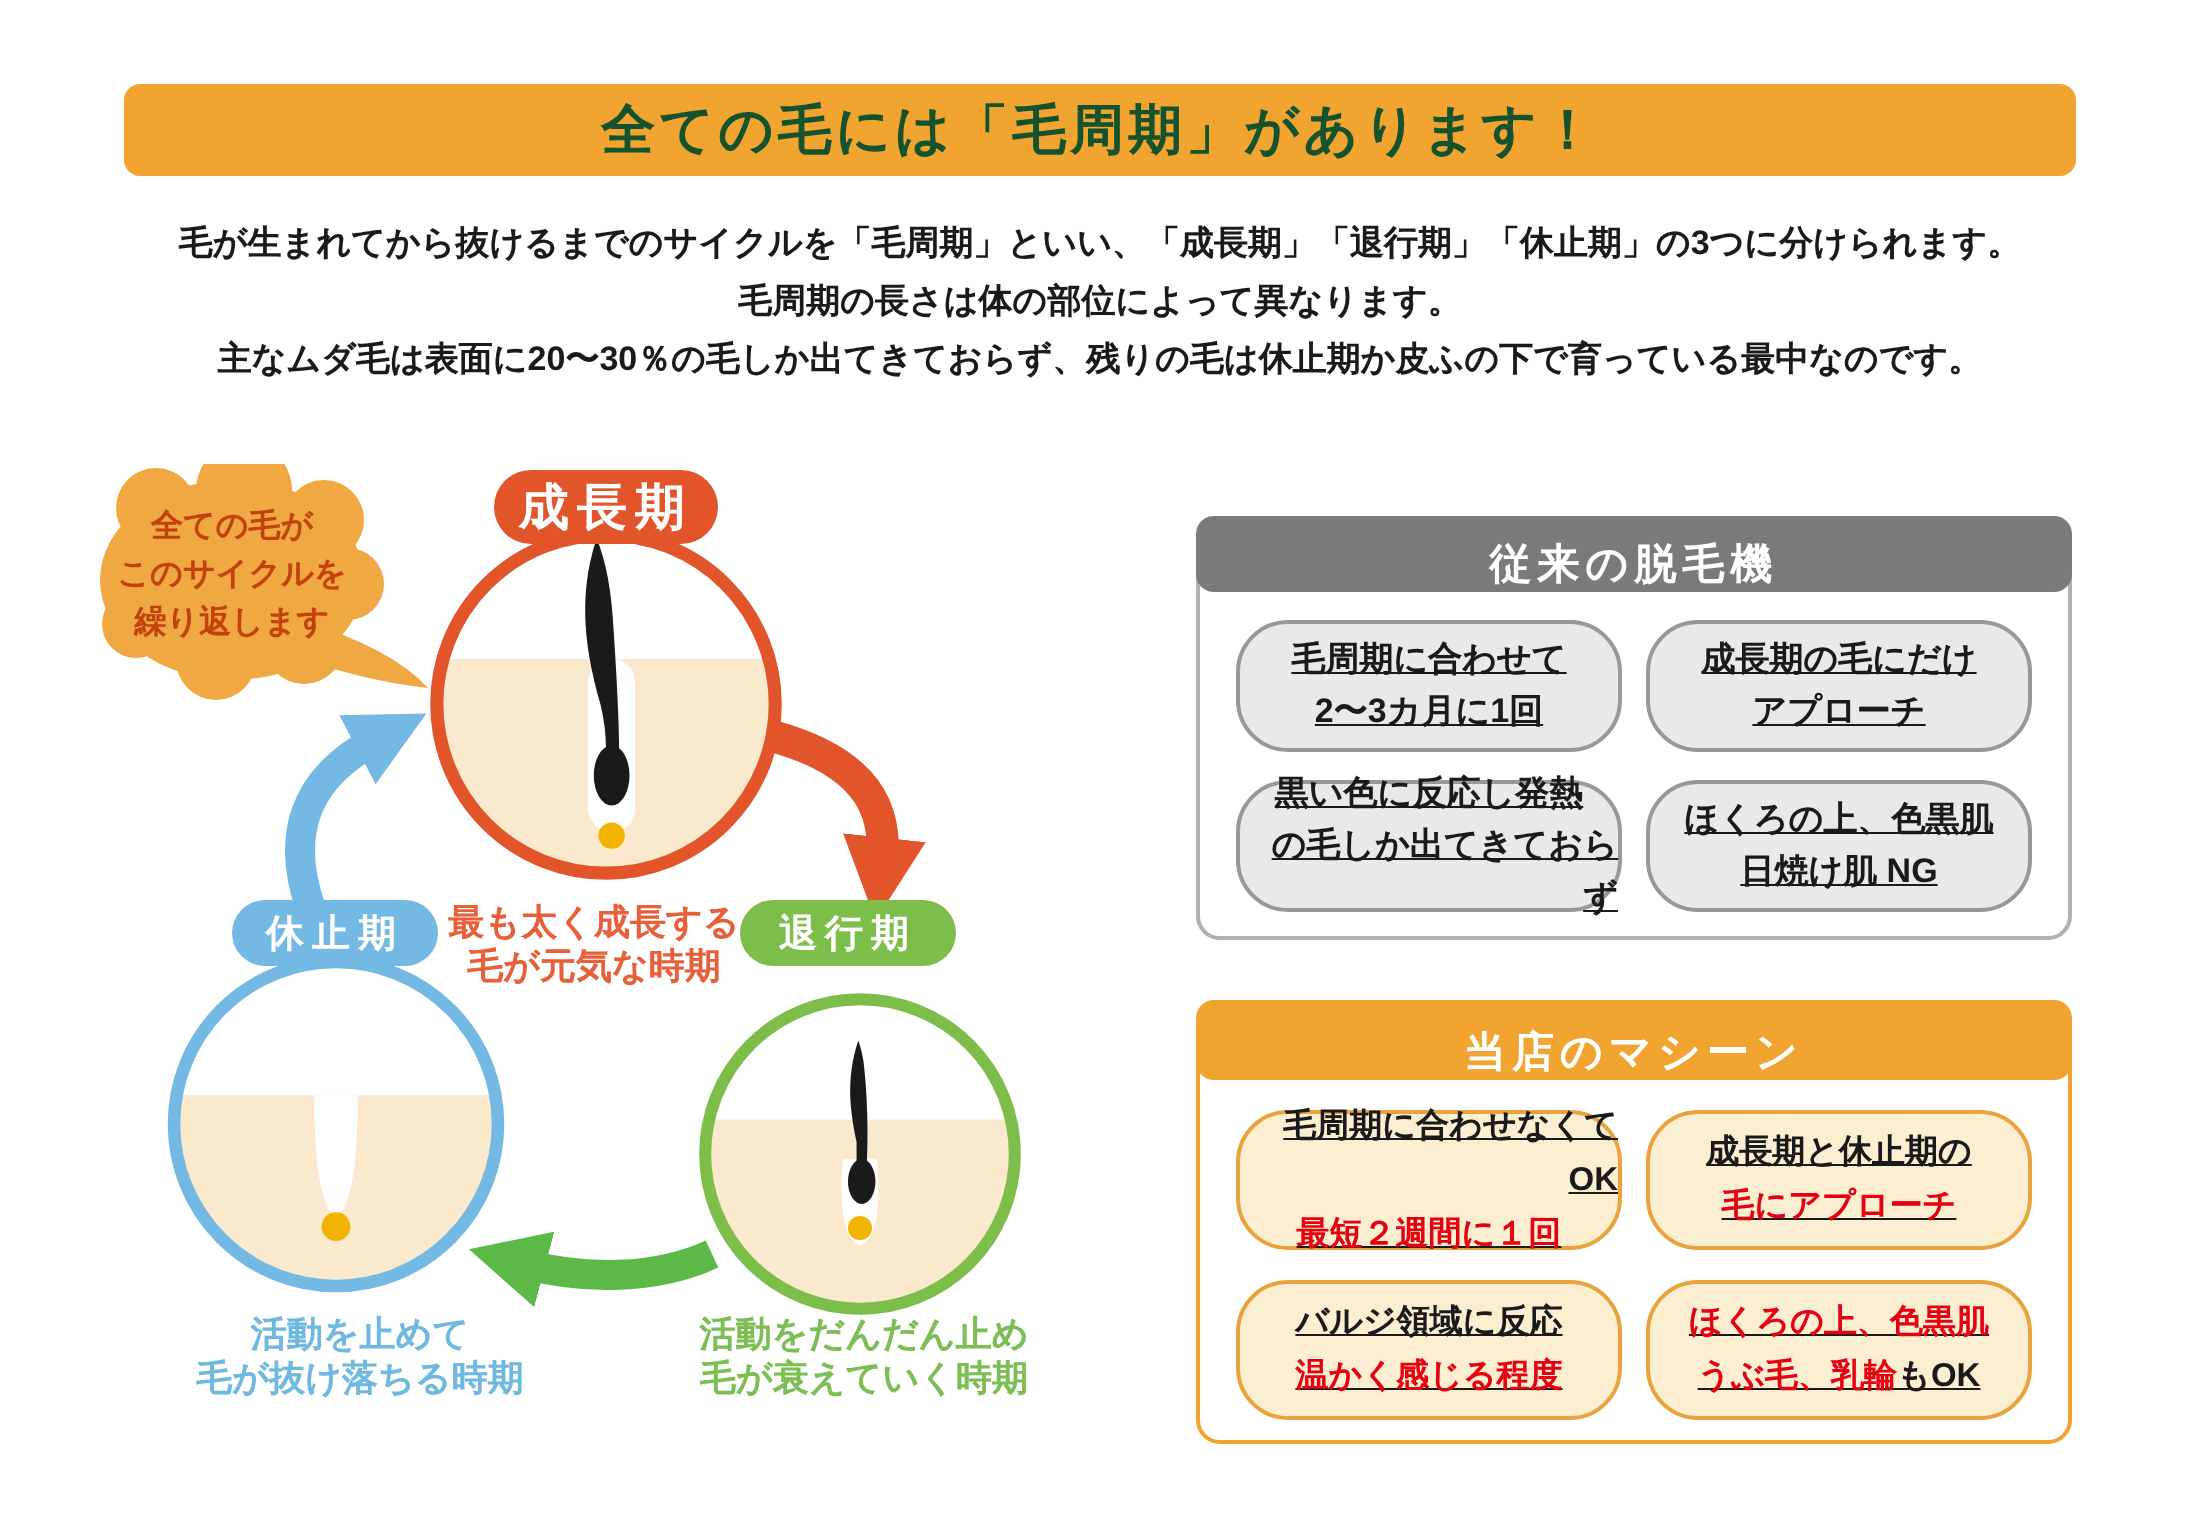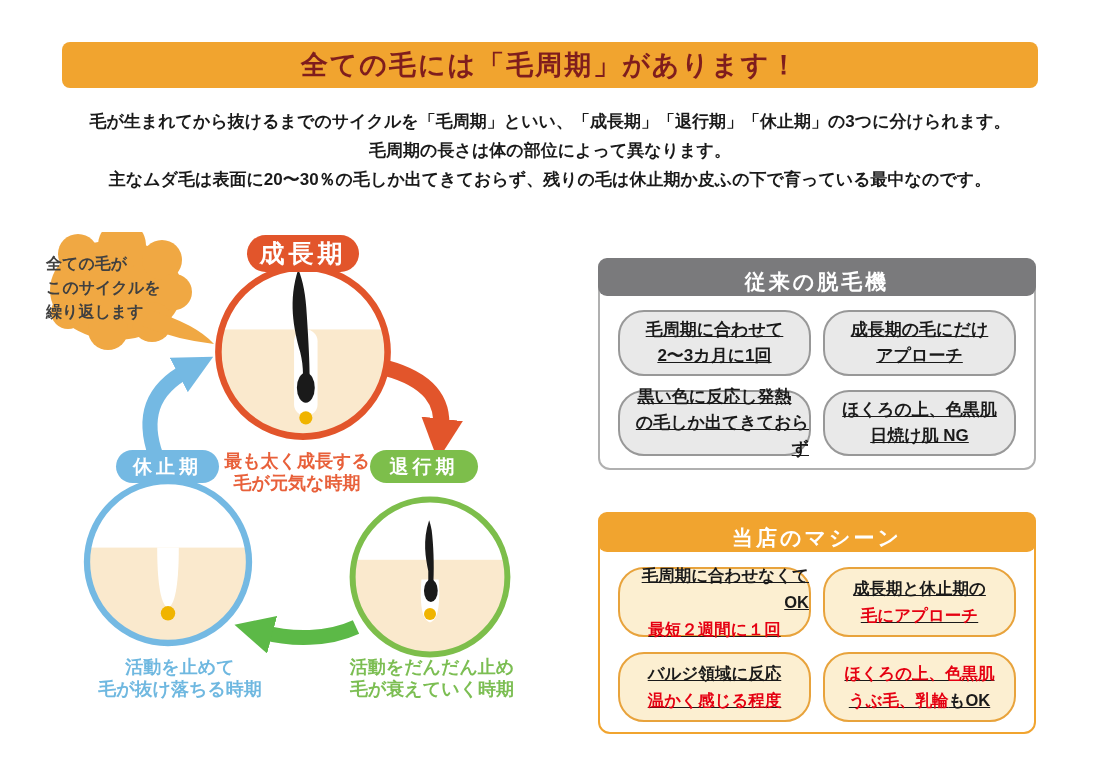--- a/index.html
+++ b/index.html
@@ -21,38 +21,38 @@
   }
   *{margin:0;padding:0;box-sizing:border-box;}
   html,body{background:#fff;}
   body{font-family:"Liberation Sans","DejaVu Sans",sans-serif;font-weight:700;color:#1b1b1b;}
   .page{position:relative;width:1100px;height:763px;background:#fff;overflow:hidden;}
 
   
   .banner{position:absolute;left:62px;top:42px;width:976px;height:46px;
     background:var(--banner-orange);border-radius:8px;
     display:flex;align-items:center;justify-content:center;
-    color:#7f1d1d;font-size:27px;letter-spacing:2px;}
+    color:#14532d;font-size:27px;letter-spacing:2px;}
 
   
   .intro{position:absolute;left:0;right:0;top:107px;text-align:center;
     font-size:17px;line-height:29px;color:#1a1a1a;}
 
   
   .diagram{position:absolute;left:40px;top:228px;width:548px;height:505px;}
   .arrow-layer{position:absolute;left:0;top:0;width:548px;height:505px;}
   .stroke-blue{stroke:var(--rest-blue);}   .fill-blue{fill:var(--rest-blue);}
   .stroke-orange{stroke:var(--growth-red);}.fill-orange{fill:var(--growth-red);}
   .stroke-green{stroke:var(--arrow-green);}.fill-green{fill:var(--arrow-green);}
 
   .bubble-wrap{position:absolute;left:6px;top:4px;width:190px;height:130px;}
   .bubble-svg{position:absolute;left:0;top:0;}
   .bubble-blob{fill:var(--bubble-orange);}
-  .bubble-text{position:absolute;left:0;top:20px;width:140px;
-    color:#404040;font-size:16px;line-height:24px;}
+  .bubble-text{position:absolute;left:0;top:20px;width:140px;text-align:center;
+    color:#c2410c;font-size:16px;line-height:24px;}
 
   .phase-svg{position:absolute;}
   .ring{fill:none;stroke-width:7px;}
   .ring-growth{stroke:var(--growth-red);}
   .ring-regress{stroke:var(--regress-green);}
   .ring-rest{stroke:var(--rest-blue);}
   .skin{fill:var(--skin);}
   .hair{fill:#1a1a1a;}
   .channel{fill:#fff;}
   .dot{fill:var(--dot-yellow);}
@@ -64,21 +64,21 @@
   .badge-regress{left:330px;top:222px;width:108px;height:33px;background:var(--regress-green);font-size:19px;}
 
   .caption{position:absolute;width:230px;text-align:center;font-size:18px;line-height:22px;}
   .caption-growth{left:142px;top:222px;color:#E8603A;}
   .caption-rest{left:25px;top:428px;color:#6FB8E0;}
   .caption-regress{left:277px;top:428px;color:#7CBE53;}
 
   
   .box{position:absolute;left:598px;width:438px;}
   .box-conv{top:258px;height:212px;}
-  .box-ours{top:512px;height:222px;padding-left:40px;}
+  .box-ours{top:500px;height:222px;padding-left:40px;}
   .box-body{position:absolute;inset:0;background:#fff;border-radius:12px;}
   .box-conv .box-body{border:2px solid var(--gray-box-border);}
   .box-ours .box-body{border:2px solid var(--banner-orange);}
   .box-header{position:absolute;top:0;left:0;right:0;border-radius:9px;
     display:flex;align-items:flex-end;justify-content:center;color:#fff;
     font-size:21px;letter-spacing:3px;z-index:2;}
   .box-conv .box-header{height:38px;background:var(--gray-header);}
   .box-ours .box-header{height:40px;background:var(--banner-orange);}
   .box-cells{position:absolute;left:20px;right:20px;display:grid;
     grid-template-columns:1fr 1fr;z-index:2;}

